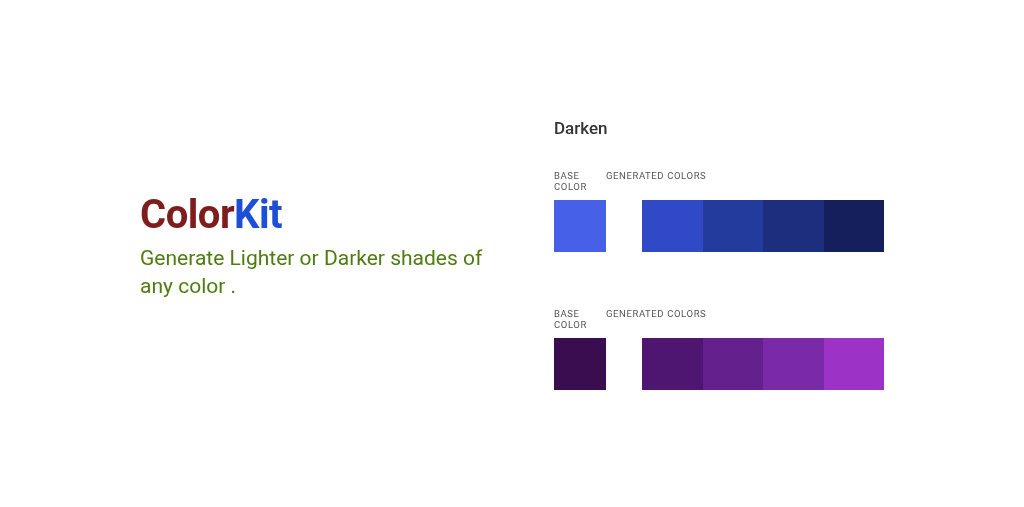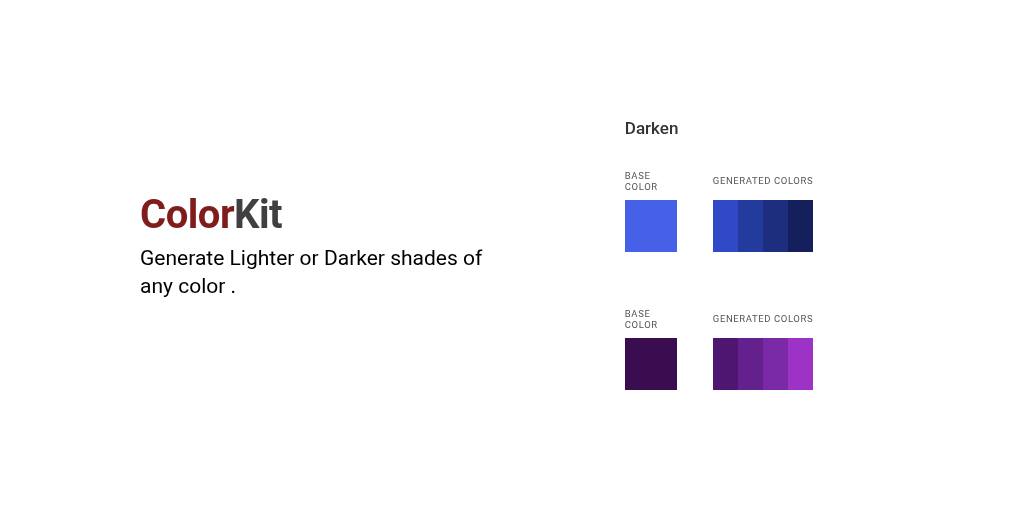--- a/index.html
+++ b/index.html
@@ -1,19 +1,18 @@
 <!DOCTYPE html>
 <html><head>
   <meta charset="utf-8">
   <style>
     * {
       margin: 0;
       padding: 0;
       box-sizing: border-box;
-      align-items: center;
     }
     body {
       font-family: -apple-system, BlinkMacSystemFont, "Segoe UI", Roboto, "Helvetica Neue", sans-serif;
       background: #ffffff;
       width: 1024px;
       height: 507px;
       display: flex;
       align-items: center;
       padding: 0 140px 0 140px;
       justify-content: space-between;
@@ -25,25 +24,25 @@
     .logo {
       font-size: 40px;
       font-weight: 700;
       letter-spacing: -0.5px;
       margin-bottom: 6px;
     }
     .logo .part1 {
       color: #7f1d1d;
     }
     .logo .part2 {
-      color: #404040;
+      color: #1d4ed8;
     }
     .tagline {
       font-size: 21px;
-      color: #000000;
+      color: #4d7c0f;
       line-height: 1.35;
       margin-bottom: 16px;
       font-weight: 400;
     }
     .subline {
       font-size: 17px;
       color: #555;
       font-weight: 400;
     }
     .right {
@@ -54,21 +53,20 @@
       gap: 24px;
     }
     .section-title {
       font-size: 17px;
       font-weight: 500;
       color: #333;
       margin-bottom: 8px;
     }
     .labels-row {
       display: flex;
-      gap: 36px;
       margin-bottom: 8px;
       margin-top: 32px;
     }
     .small-label {
       font-size: 9.5px;
       letter-spacing: 0.6px;
       color: #555;
       font-weight: 400;
     }
     .small-label.base {

